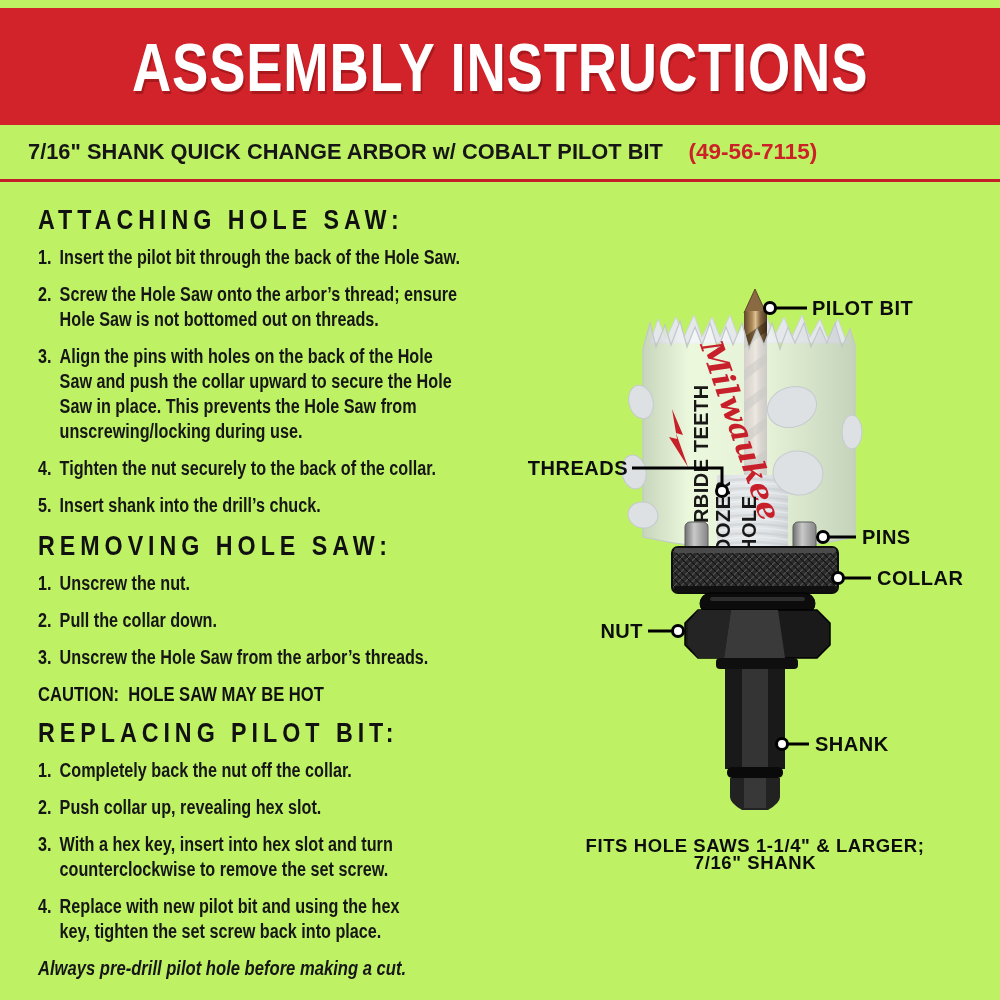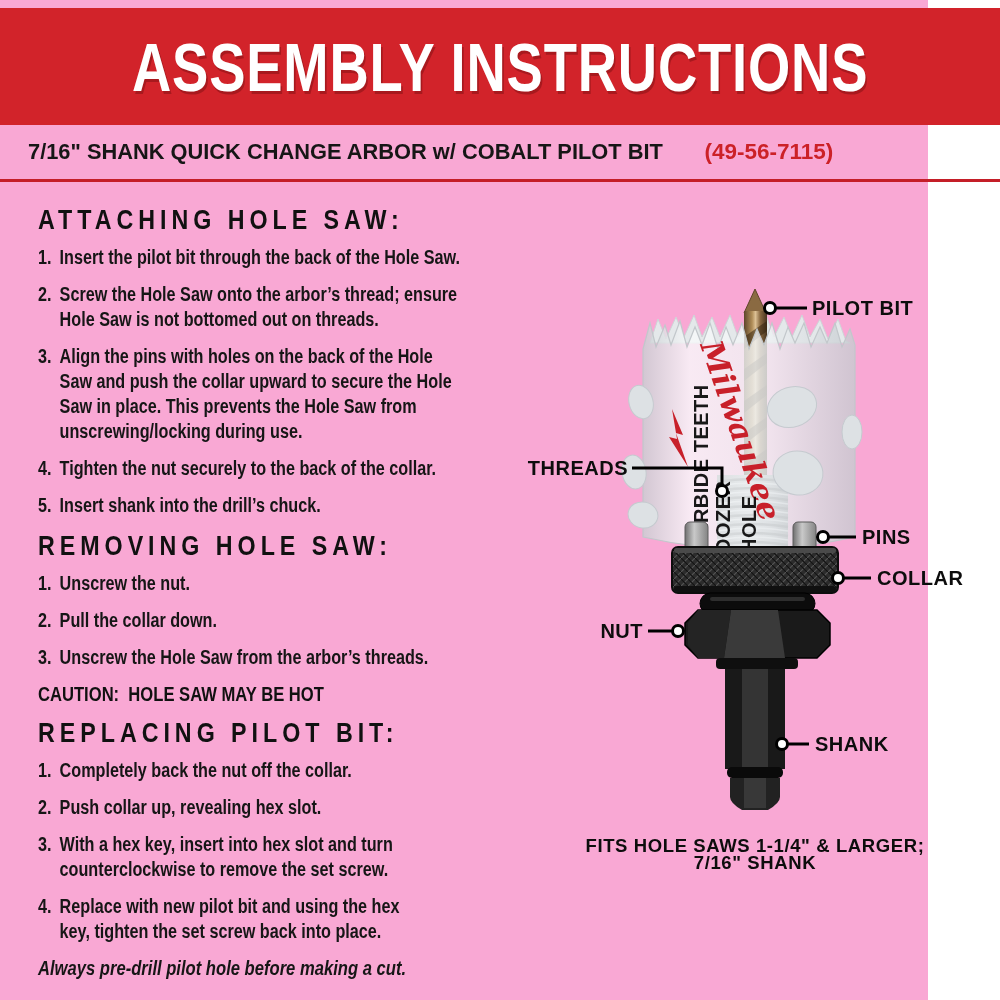--- a/index.html
+++ b/index.html
@@ -1,30 +1,30 @@
 <!DOCTYPE html>
 <html><head>
 <meta charset="utf-8">
 <style>
   * { margin:0; padding:0; box-sizing:border-box; }
   html,body { width:1000px; height:1000px; background:#fff; overflow:hidden;
     font-family:"Liberation Sans","DejaVu Sans",sans-serif; }
-  .page { position:relative; width:928px; height:1000px; background:#f9a8d4; }
+  .page { position:relative; width:1000px; height:1000px; background:#bef264; }
 
   .banner { position:absolute; left:0; top:8px; width:1000px; height:117px;
     background:#d2232a; display:flex; align-items:center; justify-content:center; }
   .banner-title { color:#fff; font-weight:bold; font-size:68px; letter-spacing:1px;
     transform:scaleX(0.80); transform-origin:center;
     text-shadow:2px 3px 0 rgba(60,0,0,0.28); white-space:nowrap; }
 
   .subtitle-row { position:absolute; left:0; top:125px; width:1000px; height:54px;
     display:flex; align-items:center; padding-left:28px; white-space:nowrap; }
   .subtitle-product { font-weight:bold; font-size:22.5px; color:#161616;
     transform:scaleX(0.97); transform-origin:left center; letter-spacing:0; }
-  .subtitle-part { font-weight:bold; font-size:22.5px; color:#cc2127; margin-left:22px; }
+  .subtitle-part { font-weight:bold; font-size:22.5px; color:#cc2127; margin-left:6px; }
 
   .red-rule { position:absolute; left:0; top:179px; width:1000px; height:3px; background:#c41e28; }
 
   .left-col { position:absolute; left:38px; top:204px; width:640px;
     transform:scaleX(0.83); transform-origin:0 0; color:#161616; }
   .sec-heading { font-weight:bold; font-size:28px; letter-spacing:6px;
     line-height:32px; margin-bottom:9px; white-space:nowrap; color:#111; }
   .sec-heading.mt { margin-top:7px; }
   .step { display:flex; margin-bottom:12px; font-weight:bold; font-size:19.5px; }
   .step-num { width:26px; flex:none; line-height:25px; }

